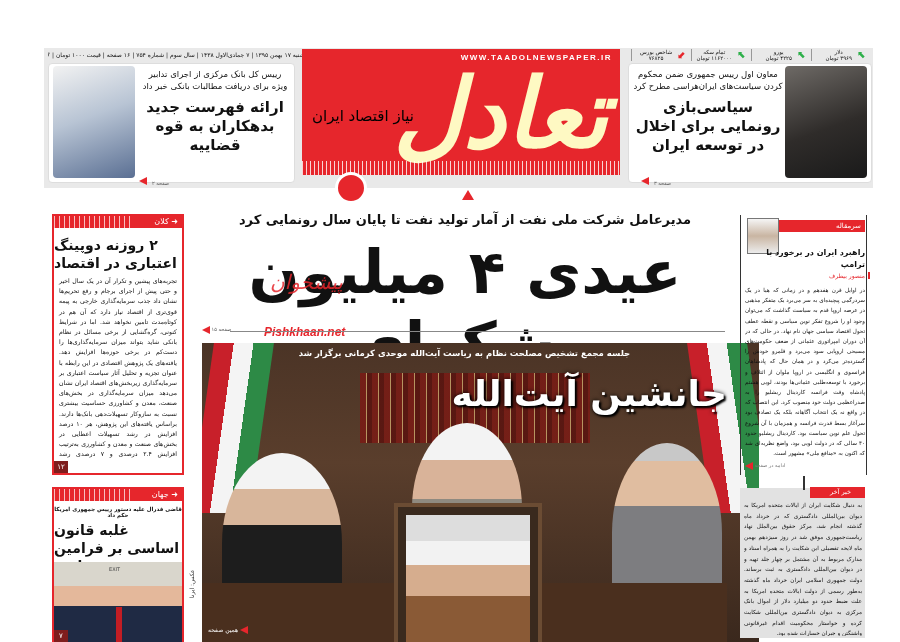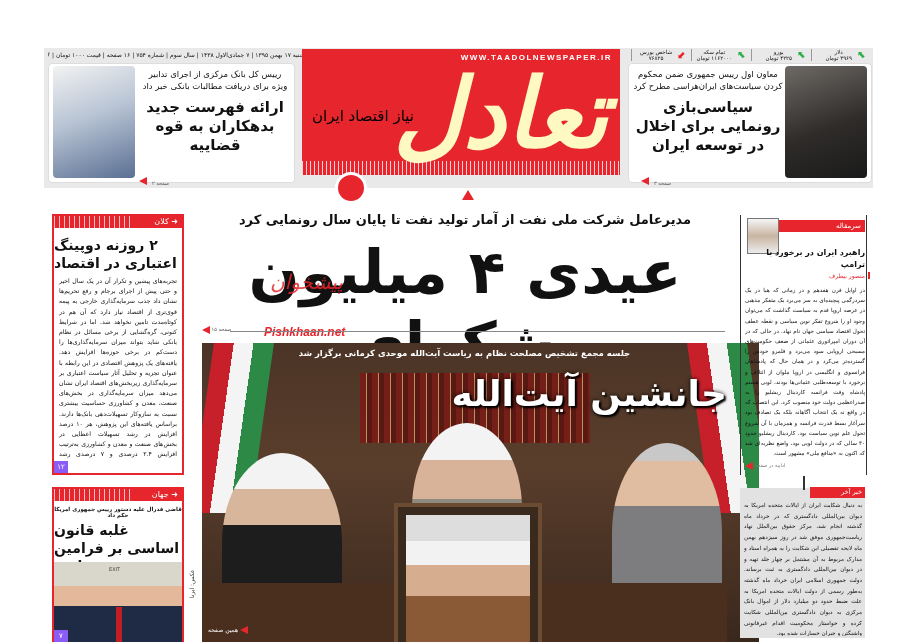--- a/index.html
+++ b/index.html
@@ -34,21 +34,21 @@
   .tick .arrow { position:absolute; right:2px; top:1px; font-size:10px; line-height:10px; font-weight:bold; }
   .tick .txt { position:absolute; right:16px; top:0; text-align:center; direction:rtl; }
 
   
   .box { border:2px solid #e6262c; background:#fff; }
   .box-head { height:12px; background:#e6262c; position:relative; }
   .box-head .stripes { position:absolute; left:0; top:0; width:80px; height:12px; background:repeating-linear-gradient(90deg,#fff 0 1px,transparent 1px 5px); opacity:.7; }
   .box-head .lbl { position:absolute; right:4px; top:0; color:#fff; font-size:8px; line-height:12px; direction:rtl; }
   .box-title { font-size:14px; font-weight:bold; text-align:left; line-height:18px; direction:rtl; }
   .box-body { font-size:6.2px; line-height:10.2px; text-align:justify; direction:rtl; padding:0 5px; }
-  .pnum { position:absolute; left:0; bottom:0; width:14px; height:12px; background:#8b5cf6; color:#fff; font-size:7px; text-align:center; line-height:12px; }
+  .pnum { position:absolute; left:0; bottom:0; width:14px; height:12px; background:#7f1d1d; color:#fff; font-size:7px; text-align:center; line-height:12px; }
 
   
   .kicker { left:205px; top:212px; width:520px; font-size:13px; font-weight:bold; text-align:center; direction:rtl; }
   .headline { left:205px; top:236px; width:520px; font-size:60px; font-weight:bold; line-height:72px; text-align:center; direction:rtl; letter-spacing:-1px; font-family:"DejaVu Sans", sans-serif; }
   .watermark { left:270px; top:270px; font-size:20px; color:#e6262c; font-family:"DejaVu Serif", serif; font-style:italic; opacity:.85; }
   .watermark-url { left:264px; top:325px; font-size:12px; color:#e6262c; font-weight:bold; font-style:italic; font-family:"Liberation Sans", sans-serif; }
   .hr { left:230px; top:331px; width:495px; height:1px; background:#888; }
   .hr-page { left:202px; top:326px; font-size:5px; color:#555; }
 
   .mainphoto { left:202px; top:343px; width:525px; height:299px; overflow:hidden;
@@ -72,21 +72,21 @@
   
   .editorial { left:740px; top:215px; width:125px; height:260px; border-left:1px solid #333; border-right:1px solid #333; }
   .ed-head { left:752px; top:220px; width:113px; height:12px; background:#e6262c; color:#fff; font-size:7px; line-height:12px; text-align:right; padding-right:4px; box-sizing:border-box; direction:rtl; }
   .ed-photo { left:747px; top:218px; width:30px; height:34px; background:linear-gradient(180deg,#f5f5f5,#c9b5a2 50%,#ececec); border:1px solid #777; }
   .ed-title { left:760px; top:247px; width:105px; font-size:8px; font-weight:bold; line-height:12px; direction:rtl; text-align:right; }
   .ed-author { left:790px; top:272px; width:75px; font-size:6px; color:#e6262c; direction:rtl; text-align:right; border-right:2px solid #e6262c; padding-right:3px; }
   .ed-body { left:745px; top:285px; width:120px; font-size:5.6px; line-height:10.2px; direction:rtl; text-align:justify; }
   .ed-more { left:745px; top:462px; font-size:5px; color:#777; }
 
   .lastnews { left:740px; top:488px; width:125px; height:150px; background:#e2e2e2; }
-  .ln-head { left:810px; top:487px; width:55px; height:11px; background:#e6262c; color:#fff; font-size:6.5px; line-height:11px; text-align:right; padding-right:3px; box-sizing:border-box; direction:rtl; }
+  .ln-head { left:810px; top:487px; width:55px; height:11px; background:#e6262c; color:#fff; font-size:6.5px; line-height:11px; text-align:right; padding-right:14px; box-sizing:border-box; direction:rtl; }
   .ln-body { left:744px; top:500px; width:118px; font-size:5.7px; line-height:10.7px; direction:rtl; text-align:justify; }
   .pin { left:803px; top:476px; width:2px; height:14px; background:#333; }
 </style>
 </head>
 <body>
 
 <div class="abs mast-bar"></div>
 <div class="abs dateline rtl">یکشنبه ۱۷ بهمن ۱۳۹۵ | ۷ جمادی‌الاول ۱۴۳۸ | سال سوم | شماره ۷۵۴ | ۱۶ صفحه | قیمت ۱۰۰۰ تومان | Vol.3 | No.754 | Sun February 5 2017</div>
 
 <div class="abs logo-red">

